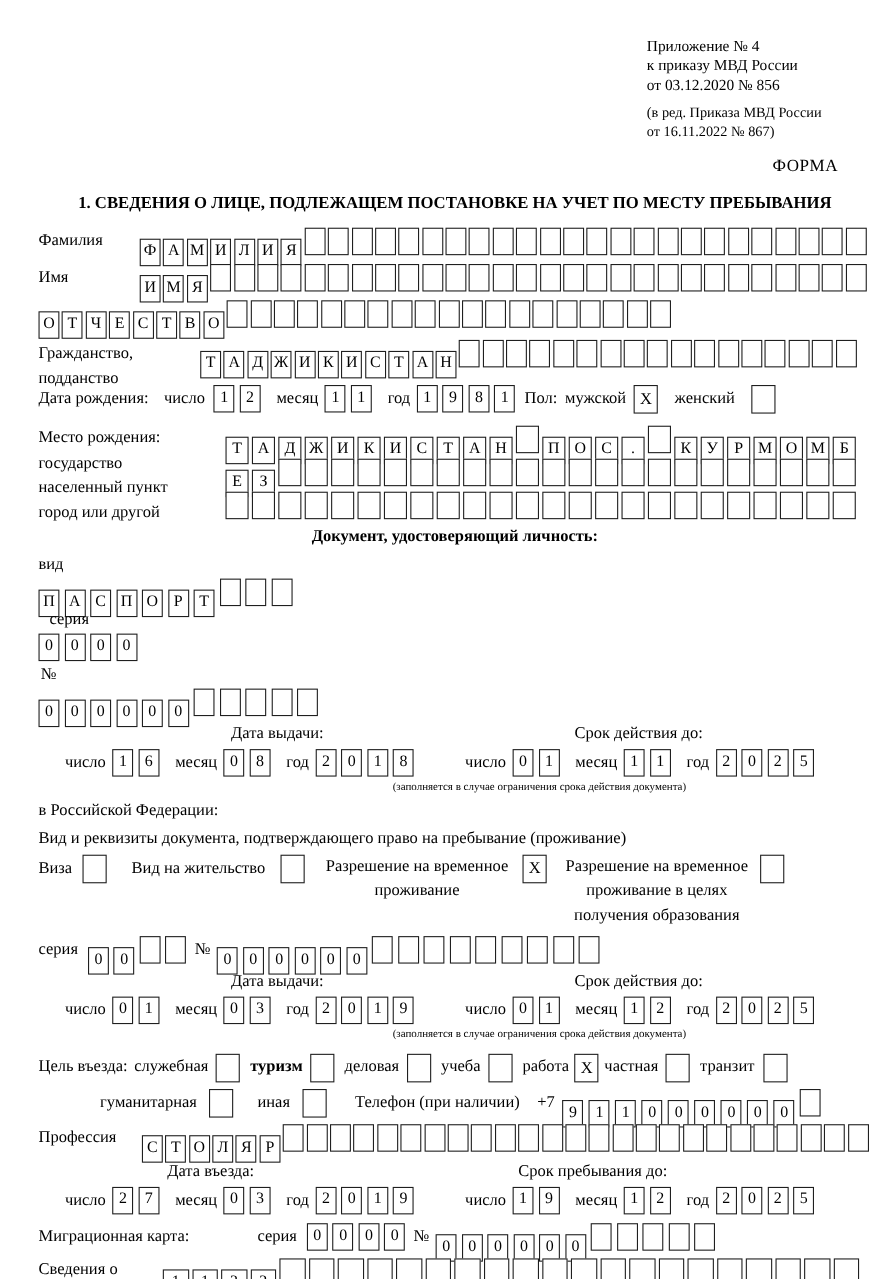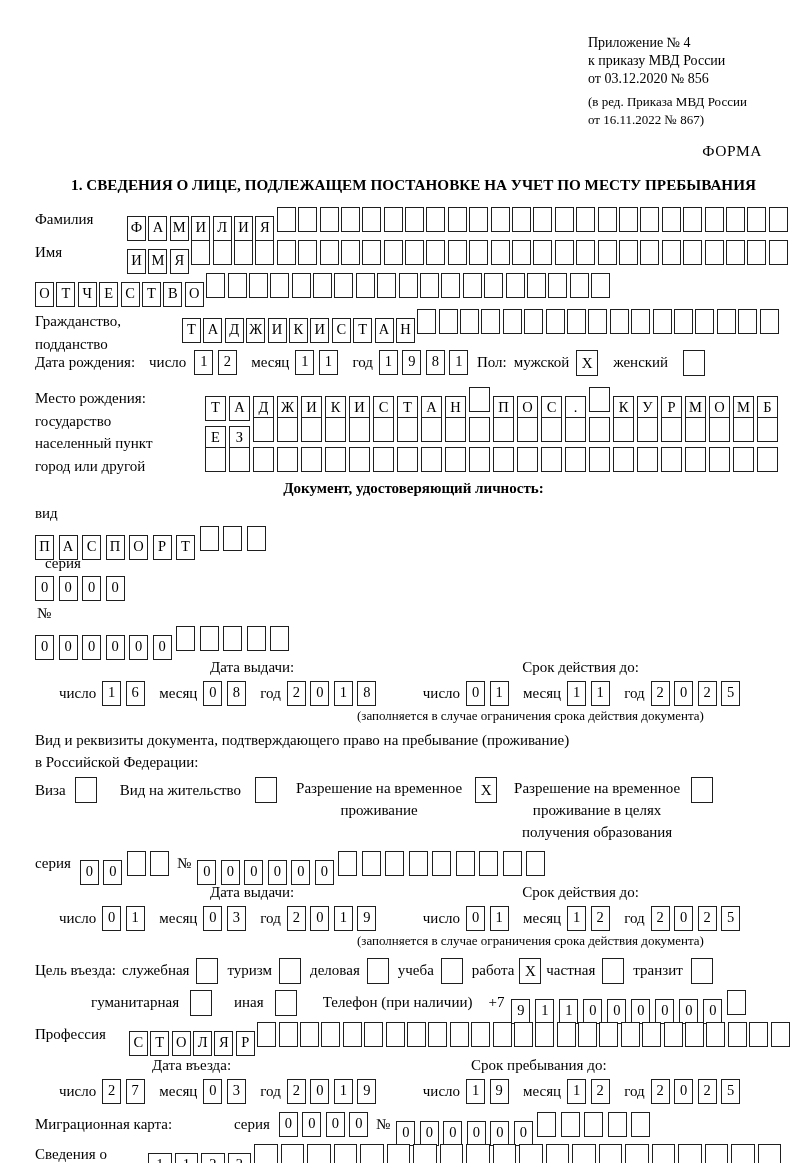--- a/index.html
+++ b/index.html
@@ -20,21 +20,21 @@
   .cells{white-space:nowrap;height:25px;}
   .cells.wide .cell{width:21px;margin-right:3px;}
   .cells.xwide .cell{width:23.5px;margin-right:3px;}
   .cells.spaced .cell{margin-right:4.5px;}
   .cells.phone .cell{margin-right:5px;}
   .checkbox{display:inline-block;box-sizing:border-box;width:22px;height:26px;border:1.6px solid #1f1f1f;
         text-align:center;font-size:15px;line-height:22px;}
   .lbl2{position:relative;line-height:25px;}
   .lbl2 .l2{position:absolute;left:0;top:23px;white-space:nowrap;}
   .dl{margin:0 6px 0 10px;}
-  .small{font-size:13px;line-height:16px;}
+  .small{font-size:10px;line-height:16px;}
   .multiline{line-height:22px;text-align:center;}
 </style>
 </head>
 <body>
 
 <div class="page">
 
   <div class="appendix">
     <div>Приложение № 4</div>
     <div>к приказу МВД России</div>
@@ -125,22 +125,22 @@
     <span style="margin-left:42px;margin-right:6px;">число</span>
     <div class="cells spaced"><span class="cell">0</span><span class="cell">1</span></div>
     <span class="dl">месяц</span>
     <div class="cells spaced"><span class="cell">1</span><span class="cell">1</span></div>
     <span class="dl">год</span>
     <div class="cells spaced"><span class="cell">2</span><span class="cell">0</span><span class="cell">2</span><span class="cell">5</span></div>
   </div>
 
   <div style="margin-top:2px;margin-left:322px;" class="small">(заполняется в случае ограничения срока действия документа)</div>
 
+  <div style="margin-top:5px;">в Российской Федерации:</div>
   <div style="margin-top:8px;">Вид и реквизиты документа, подтверждающего право на пребывание (проживание)</div>
-  <div style="margin-top:5px;">в Российской Федерации:</div>
 
   <div class="row" style="margin-top:6px;">
     <span style="line-height:26px;">Виза</span>
     <span class="checkbox" style="margin-left:9px;"></span>
     <span style="margin-left:23px;line-height:26px;">Вид на жительство</span>
     <span class="checkbox" style="margin-left:14px;"></span>
     <div class="multiline" style="margin-left:19px;">
       <div>Разрешение на временное</div>
       <div>проживание</div>
     </div>
@@ -179,21 +179,21 @@
     <span class="dl">год</span>
     <div class="cells spaced"><span class="cell">2</span><span class="cell">0</span><span class="cell">2</span><span class="cell">5</span></div>
   </div>
 
   <div style="margin-top:2px;margin-left:322px;" class="small">(заполняется в случае ограничения срока действия документа)</div>
 
   <div class="row" style="margin-top:9px;">
     <span>Цель въезда:</span>
     <span style="margin-left:6px;">служебная</span>
     <span class="checkbox" style="margin-left:7px;"></span>
-    <span style="margin-left:9px;">туризм</span>
+    <span style="margin-left:9px;font-weight:bold;">туризм</span>
     <span class="checkbox" style="margin-left:7px;"></span>
     <span style="margin-left:9px;">деловая</span>
     <span class="checkbox" style="margin-left:7px;"></span>
     <span style="margin-left:9px;">учеба</span>
     <span class="checkbox" style="margin-left:7px;"></span>
     <span style="margin-left:9px;">работа</span>
     <span class="checkbox" style="margin-left:5px;">X</span>
     <span style="margin-left:5px;">частная</span>
     <span class="checkbox" style="margin-left:7px;"></span>
     <span style="margin-left:9px;">транзит</span>

